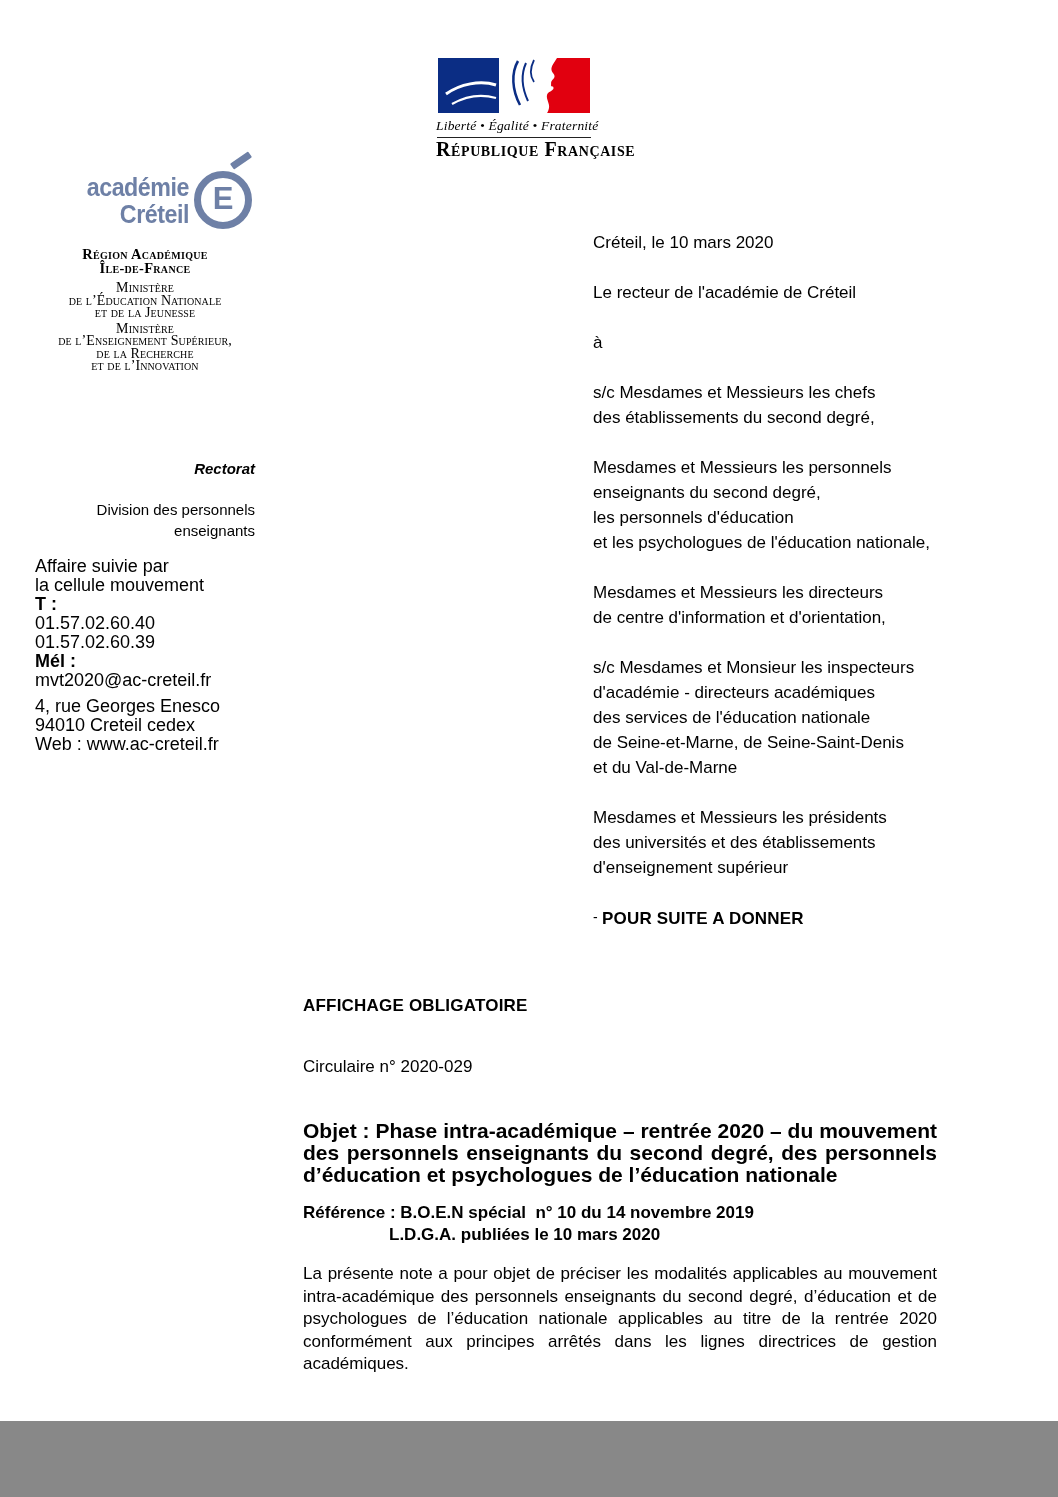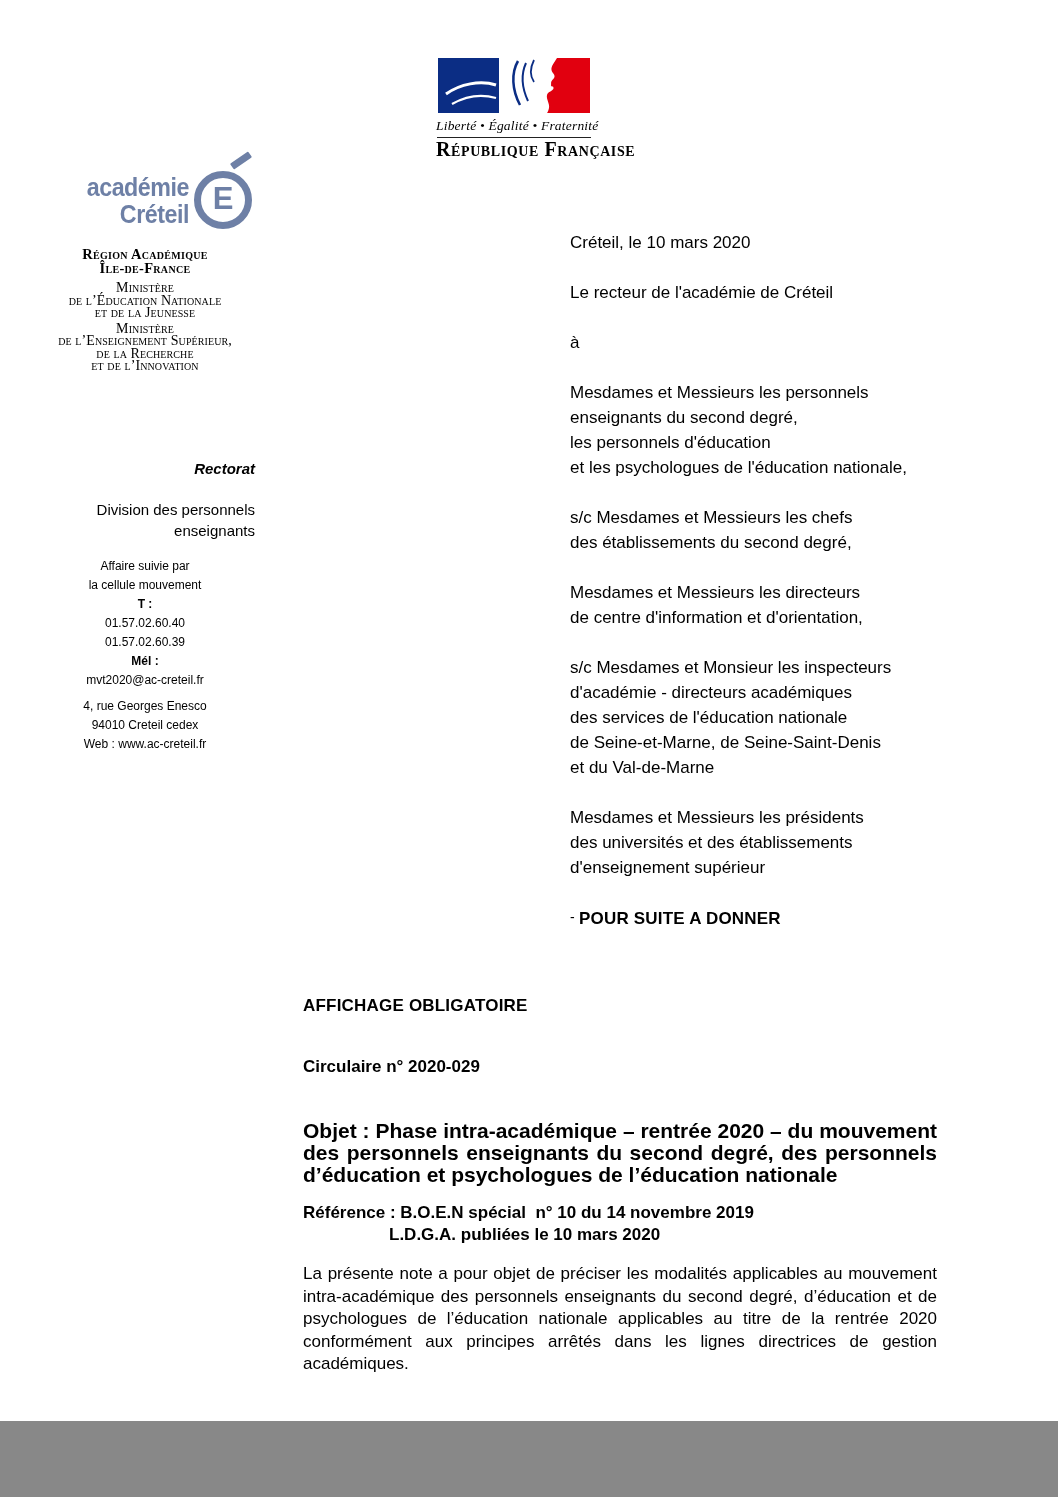--- a/index.html
+++ b/index.html
@@ -70,33 +70,33 @@
   
   .institution { position: absolute; left: 35px; top: 247px; width: 220px; text-align: center; font-family: "Liberation Serif", serif; font-variant: small-caps; }
   .region  { font-weight: bold; font-size: 14.5px; line-height: 14px; white-space: pre-line; letter-spacing: 0.3px; }
   .ministry { font-size: 14px; line-height: 12.5px; white-space: pre-line; letter-spacing: 0.1px; }
   .ministry-1 { margin-top: 7px; }
   .ministry-2 { margin-top: 3px; }
 
   
   .rectorat { position: absolute; left: 35px; top: 460px; width: 220px; text-align: right; font-weight: bold; font-size: 15px; font-style: italic; }
   .division { position: absolute; left: 35px; top: 499px; width: 220px; text-align: right; font-weight: normal; font-size: 15px; line-height: 21px; white-space: pre-line; }
-  .contact  { position: absolute; left: 35px; top: 557px; width: 220px; text-align: center; font-size: 12px; line-height: 19px; }
+  .contact  { position: absolute; left: 35px; top: 557px; width: 220px; text-align: left; font-size: 18px; line-height: 19px; }
   .contact .bold { font-weight: bold; }
   .contact-address { margin-top: 7px; }
 
   
-  .letter-block { position: absolute; left: 570px; top: 230px; width: 440px; font-size: 17px; line-height: 25px; }
+  .letter-block { position: absolute; left: 593px; top: 230px; width: 440px; font-size: 17px; line-height: 25px; }
   .letter-par { margin: 0 0 25px 0; white-space: pre-line; }
   .action-line { font-weight: bold; letter-spacing: 0.2px; }
   .action-prefix { font-weight: normal; font-size: 14px; vertical-align: 2px; }
 
   
   .notice    { position: absolute; left: 303px; top: 996px;  font-weight: bold; font-size: 17px; letter-spacing: 0.2px; }
-  .circular  { position: absolute; left: 303px; top: 1057px; font-weight: bold; font-size: 17px; }
+  .circular  { position: absolute; left: 303px; top: 1057px; font-weight: normal; font-size: 17px; }
   .objet     { position: absolute; left: 303px; top: 1120px; width: 634px; font-weight: bold; font-size: 21px; line-height: 22px; text-align: justify; }
   .reference { position: absolute; left: 303px; top: 1202px; font-weight: bold; font-size: 17px; line-height: 22px; }
   .reference .ref-1 { white-space: pre-wrap; }
   .reference .ref-2 { margin-left: 86px; }
   .paragraph { position: absolute; left: 303px; top: 1263px; width: 634px; font-size: 17px; line-height: 22.5px; text-align: justify; }
 </style>
 </head>
 <body>
 
 <div class="page">
@@ -160,26 +160,26 @@
       <div>4, rue Georges Enesco</div>
       <div>94010 Creteil cedex</div>
       <div>Web : www.ac-creteil.fr</div>
     </div>
   </div>
 
   <div class="letter-block">
     <div class="letter-par">Créteil, le 10 mars 2020</div>
     <div class="letter-par">Le recteur de l'académie de Créteil</div>
     <div class="letter-par">à</div>
+    <div class="letter-par">s/c Mesdames et Messieurs les chefs
+des établissements du second degré,</div>
     <div class="letter-par">Mesdames et Messieurs les personnels
 enseignants du second degré,
 les personnels d'éducation
 et les psychologues de l'éducation nationale,</div>
-    <div class="letter-par">s/c Mesdames et Messieurs les chefs
-des établissements du second degré,</div>
     <div class="letter-par">Mesdames et Messieurs les directeurs
 de centre d'information et d'orientation,</div>
     <div class="letter-par">s/c Mesdames et Monsieur les inspecteurs
 d'académie - directeurs académiques
 des services de l'éducation nationale
 de Seine-et-Marne, de Seine-Saint-Denis
 et du Val-de-Marne</div>
     <div class="letter-par">Mesdames et Messieurs les présidents
 des universités et des établissements
 d'enseignement supérieur</div>

